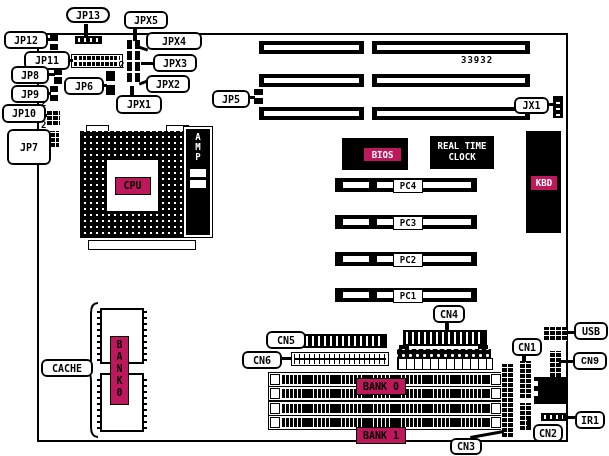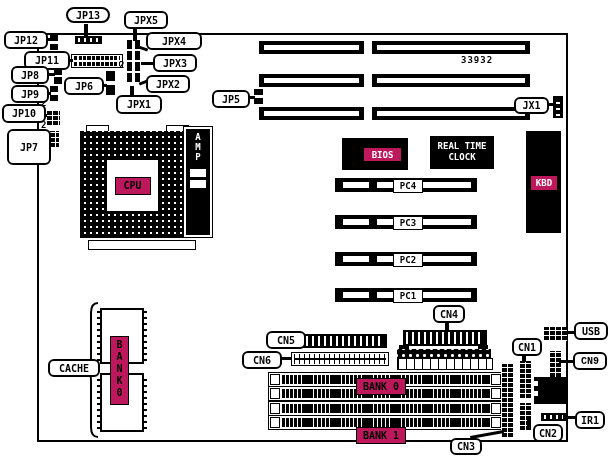--- a/index.html
+++ b/index.html
@@ -277,21 +277,21 @@
   <div class="callout" style="left:153px;top:54px;width:44px;height:18px;">JPX3</div>
   <div class="callout" style="left:11px;top:66px;width:38px;height:18px;">JP8</div>
   <div class="callout" style="left:64px;top:77px;width:40px;height:18px;">JP6</div>
   <div class="callout" style="left:146px;top:75px;width:44px;height:18px;">JPX2</div>
   <div class="callout" style="left:116px;top:95px;width:46px;height:19px;">JPX1</div>
   <div class="callout" style="left:11px;top:85px;width:38px;height:18px;">JP9</div>
   <div class="callout" style="left:2px;top:104px;width:44px;height:19px;">JP10</div>
   <div class="callout" style="left:7px;top:129px;width:44px;height:36px;">JP7</div>
   <div class="callout" style="left:212px;top:90px;width:38px;height:18px;">JP5</div>
   <div class="callout" style="left:514px;top:97px;width:35px;height:17px;">JX1</div>
-  <div class="callout" style="left:41px;top:359px;width:52px;height:18px;margin-left:7px;">CACHE</div>
+  <div class="callout" style="left:41px;top:359px;width:52px;height:18px;">CACHE</div>
   <div class="callout" style="left:242px;top:331px;width:40px;height:18px;margin-left:24px;">CN5</div>
   <div class="callout" style="left:242px;top:351px;width:40px;height:18px;">CN6</div>
   <div class="callout" style="left:433px;top:305px;width:32px;height:18px;">CN4</div>
   <div class="callout" style="left:512px;top:338px;width:30px;height:18px;">CN1</div>
   <div class="callout" style="left:574px;top:322px;width:34px;height:18px;">USB</div>
   <div class="callout" style="left:573px;top:352px;width:34px;height:18px;font-family:Liberation Mono, monospace;">CN9</div>
   <div class="callout" style="left:575px;top:411px;width:30px;height:18px;">IR1</div>
   <div class="callout" style="left:533px;top:424px;width:30px;height:18px;">CN2</div>
   <div class="callout" style="left:450px;top:438px;width:32px;height:17px;">CN3</div>
 

